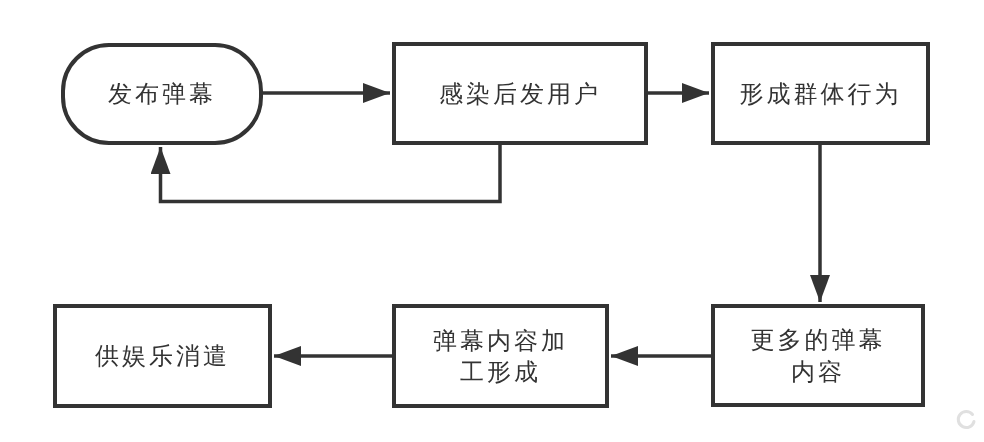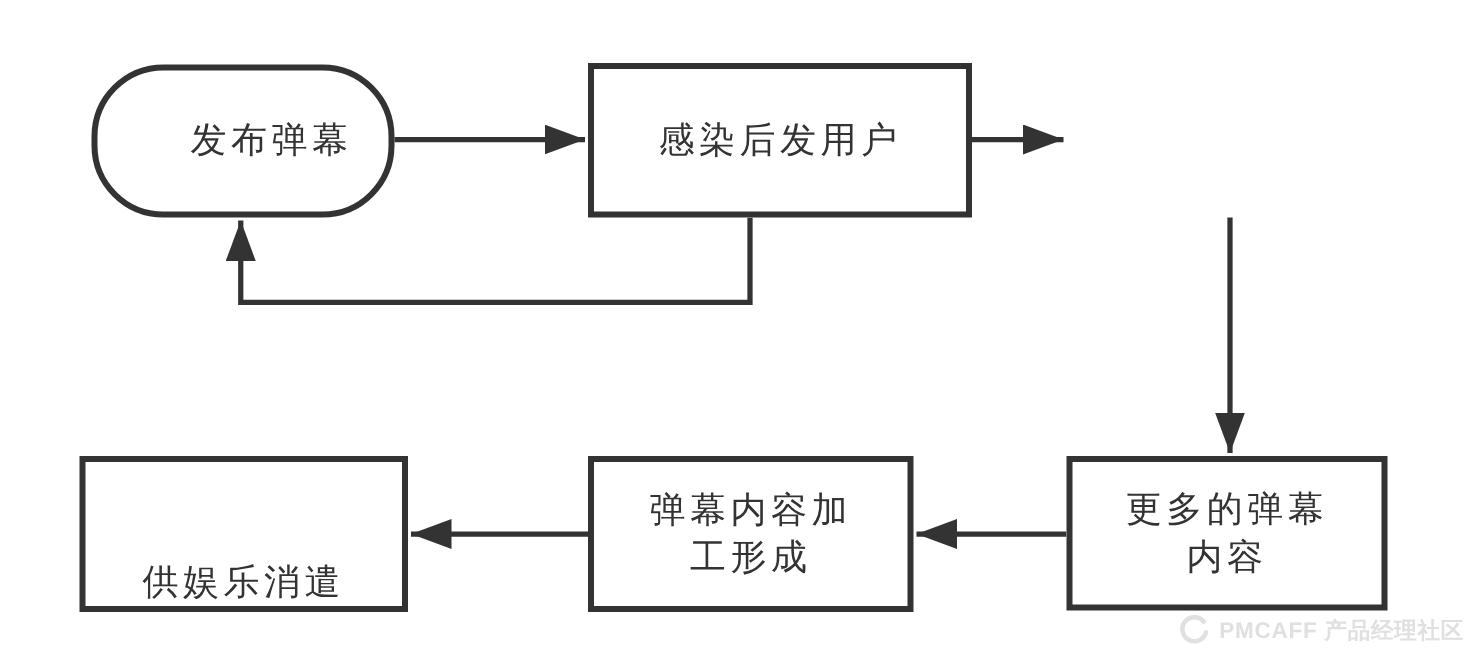--- a/index.html
+++ b/index.html
@@ -33,28 +33,27 @@
     justify-content: center;
     text-align: center;
     color: #333333;
     font-size: 24px;
     line-height: 1.3;
     letter-spacing: 3px;
     padding: 0 24px;
   }
   .node.stadium {
     border-radius: 48px;
-    justify-content: flex-end;
   }
   .node-publish   { left: 61px;  top: 43px;  width: 202px; height: 102px; }
   .node-infected  { left: 392px; top: 42px;  width: 256px; height: 103px; }
   .node-group     { left: 711px; top: 42px;  width: 219px; height: 103px; }
   .node-more      { left: 711px; top: 304px; width: 214px; height: 103px; }
   .node-process   { left: 392px; top: 304px; width: 217px; height: 104px; }
-  .node-entertain { left: 53px;  top: 304px; width: 219px; height: 104px; align-items: flex-end; }
+  .node-entertain { left: 53px;  top: 304px; width: 219px; height: 104px; }
   .watermark {
     position: absolute;
     right: 8px;
     top: 409px;
     display: flex;
     align-items: center;
     gap: 7px;
     color: #e0e0e0;
     font-size: 15px;
     font-weight: 600;
@@ -90,35 +89,37 @@
   </svg>
 
   <div class="node stadium node-publish">
     <span>发布弹幕</span>
   </div>
 
   <div class="node node-infected">
     <span>感染后发用户</span>
   </div>
 
+  <div class="node node-group">
+    <span>形成群体行为</span>
+  </div>
 
   <div class="node node-more">
     <span>更多的弹幕内容</span>
   </div>
 
   <div class="node node-process">
     <span>弹幕内容加工形成</span>
   </div>
 
   <div class="node node-entertain">
     <span>供娱乐消遣</span>
   </div>
 
   <div class="watermark">
     <span class="wm-logo">
       <svg width="22" height="22" viewBox="0 0 22 22" xmlns="http://www.w3.org/2000/svg">
         <path d="M 18.5 5.5 A 8 8 0 1 0 20 12.5" stroke="#e0e0e0" stroke-width="3" fill="none" stroke-linecap="round"></path>
       </svg>
     </span>
-    <span>PMCAFF 产品经理社区</span>
   </div>
 
 </div>
 
 </body></html>

